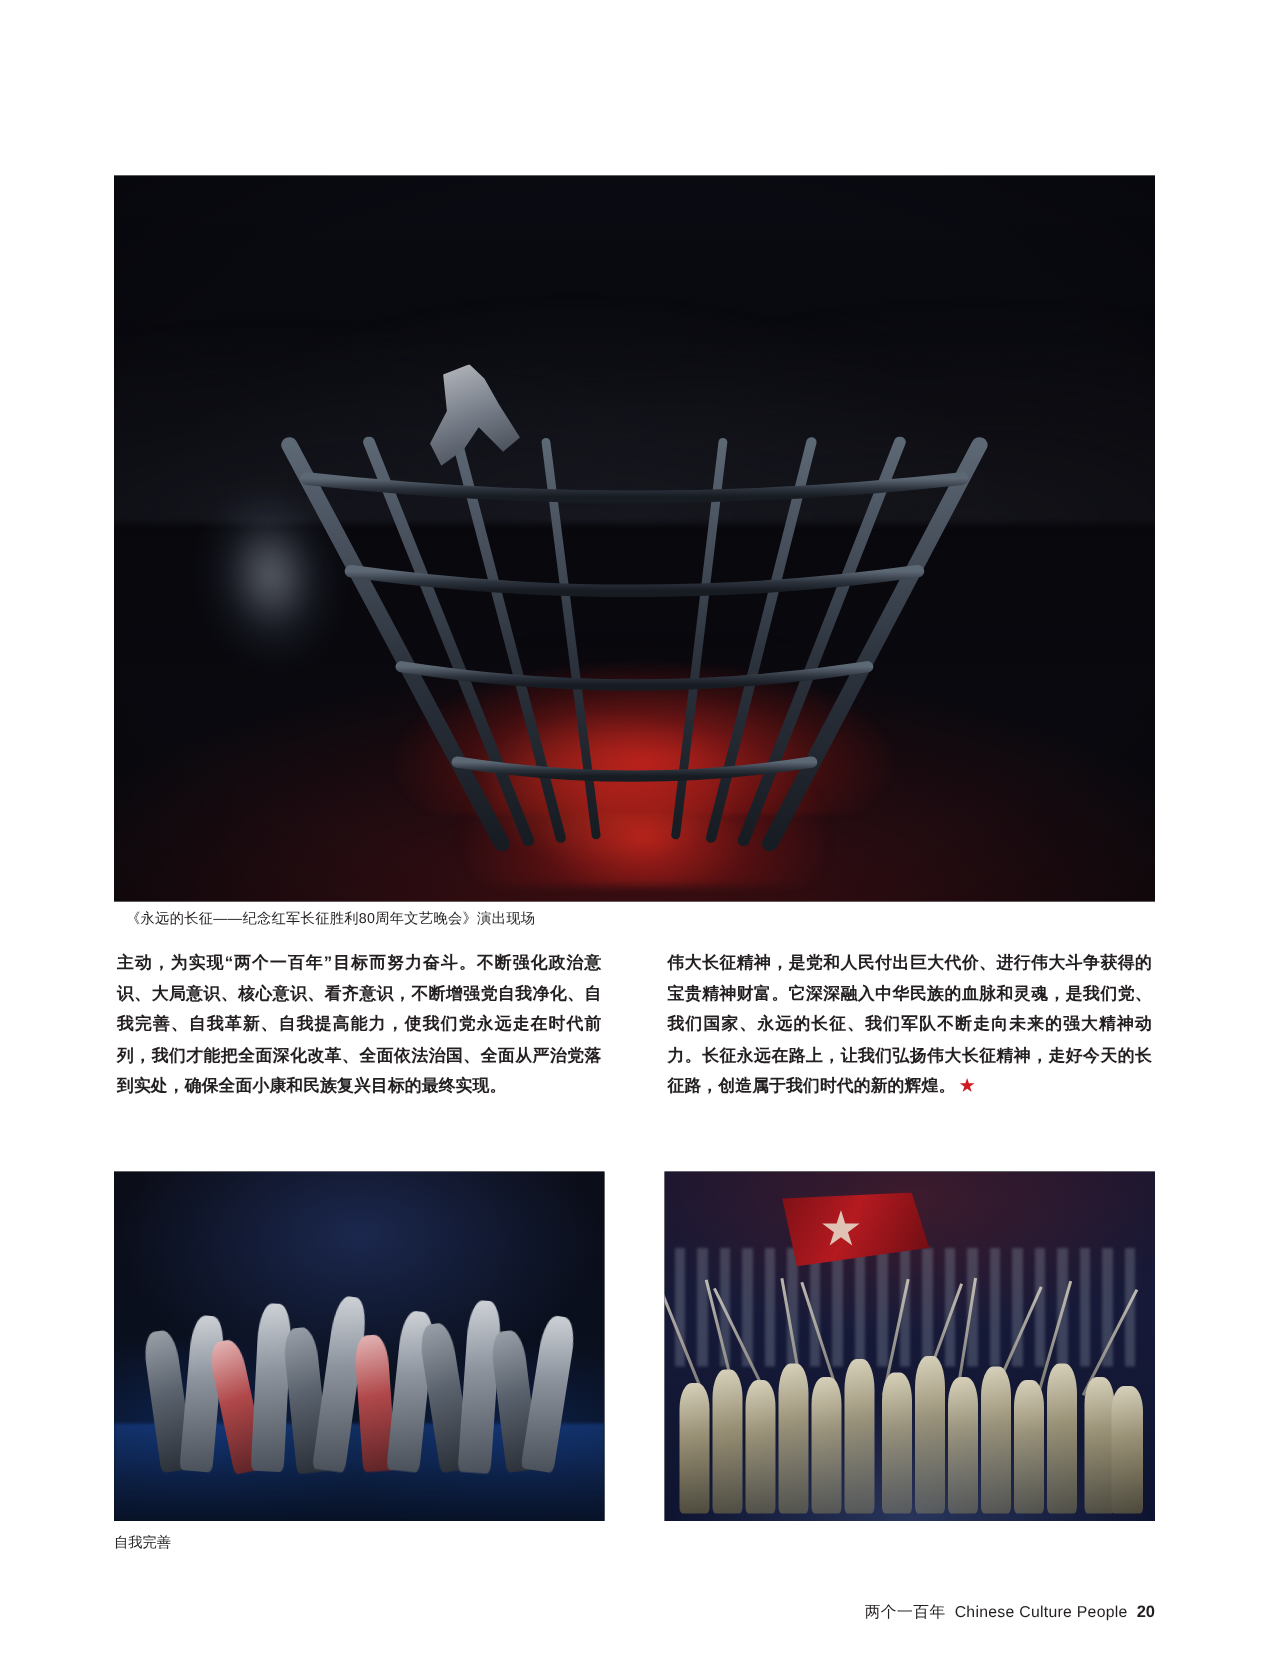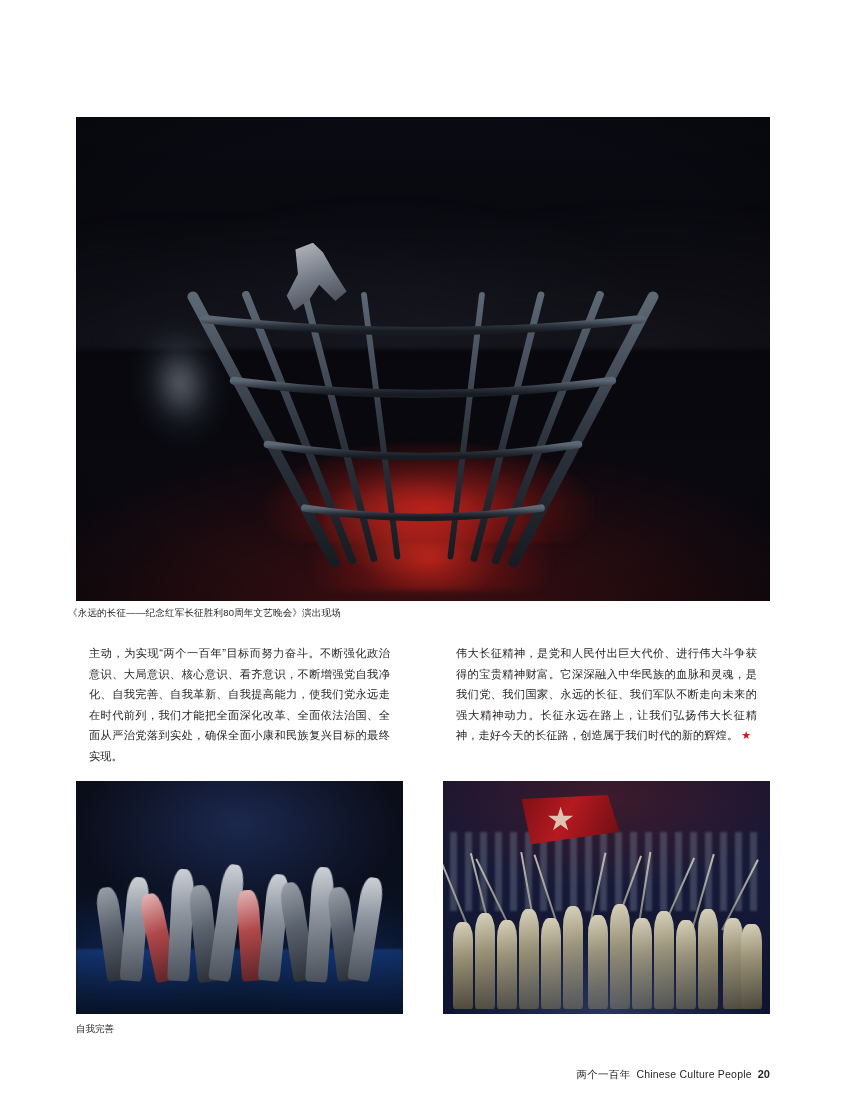--- a/index.html
+++ b/index.html
@@ -102,21 +102,21 @@
   }
   .hero .vignette {
     position: absolute;
     inset: 0;
     background: radial-gradient(95% 85% at 50% 50%, rgba(0,0,0,0) 55%, rgba(0,0,0,0.55) 100%);
     pointer-events: none;
   }
 
   .caption-top {
     position: absolute;
-    left: 68px;
+    left: 84px;
     top: 606px;
     font-size: 9.5px;
     line-height: 14px;
     color: #231f20;
     letter-spacing: 0.2px;
     text-align: right;
   }
 
   
   .columns {
@@ -129,21 +129,21 @@
   }
   .col {
     width: 327px;
     font-size: 11.2px;
     line-height: 20.6px;
     text-align: justify;
     text-justify: inter-ideograph;
     color: #231f20;
     letter-spacing: 0.1px;
   }
-  .col p { margin: 13px; }
+  .col p { margin: 2px; font-weight: bold; }
   .endmark {
     color: #cf1a22;
     font-size: 11px;
     padding-left: 3px;
   }
 
   
   .photo-bl {
     position: absolute;
     left: 76px;

